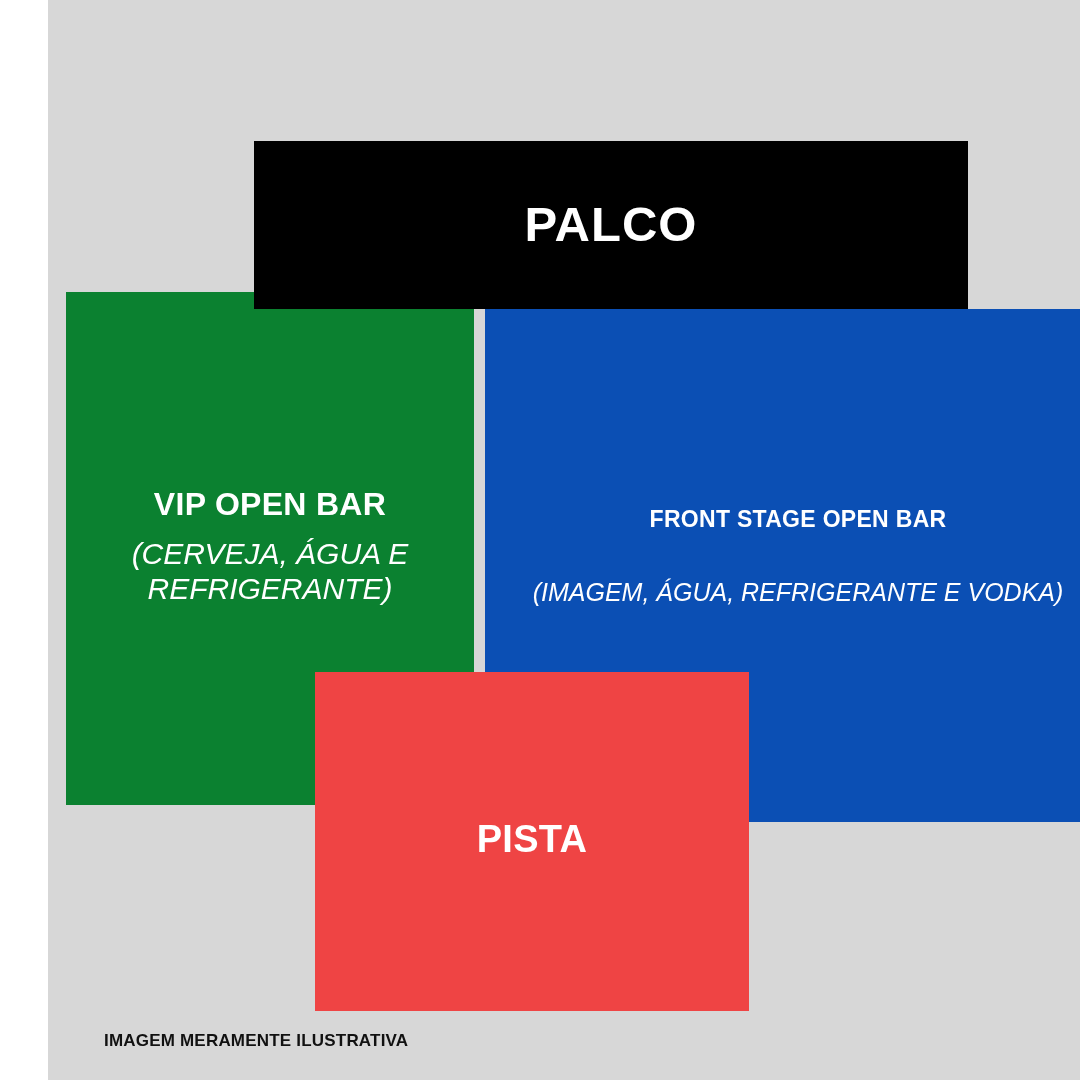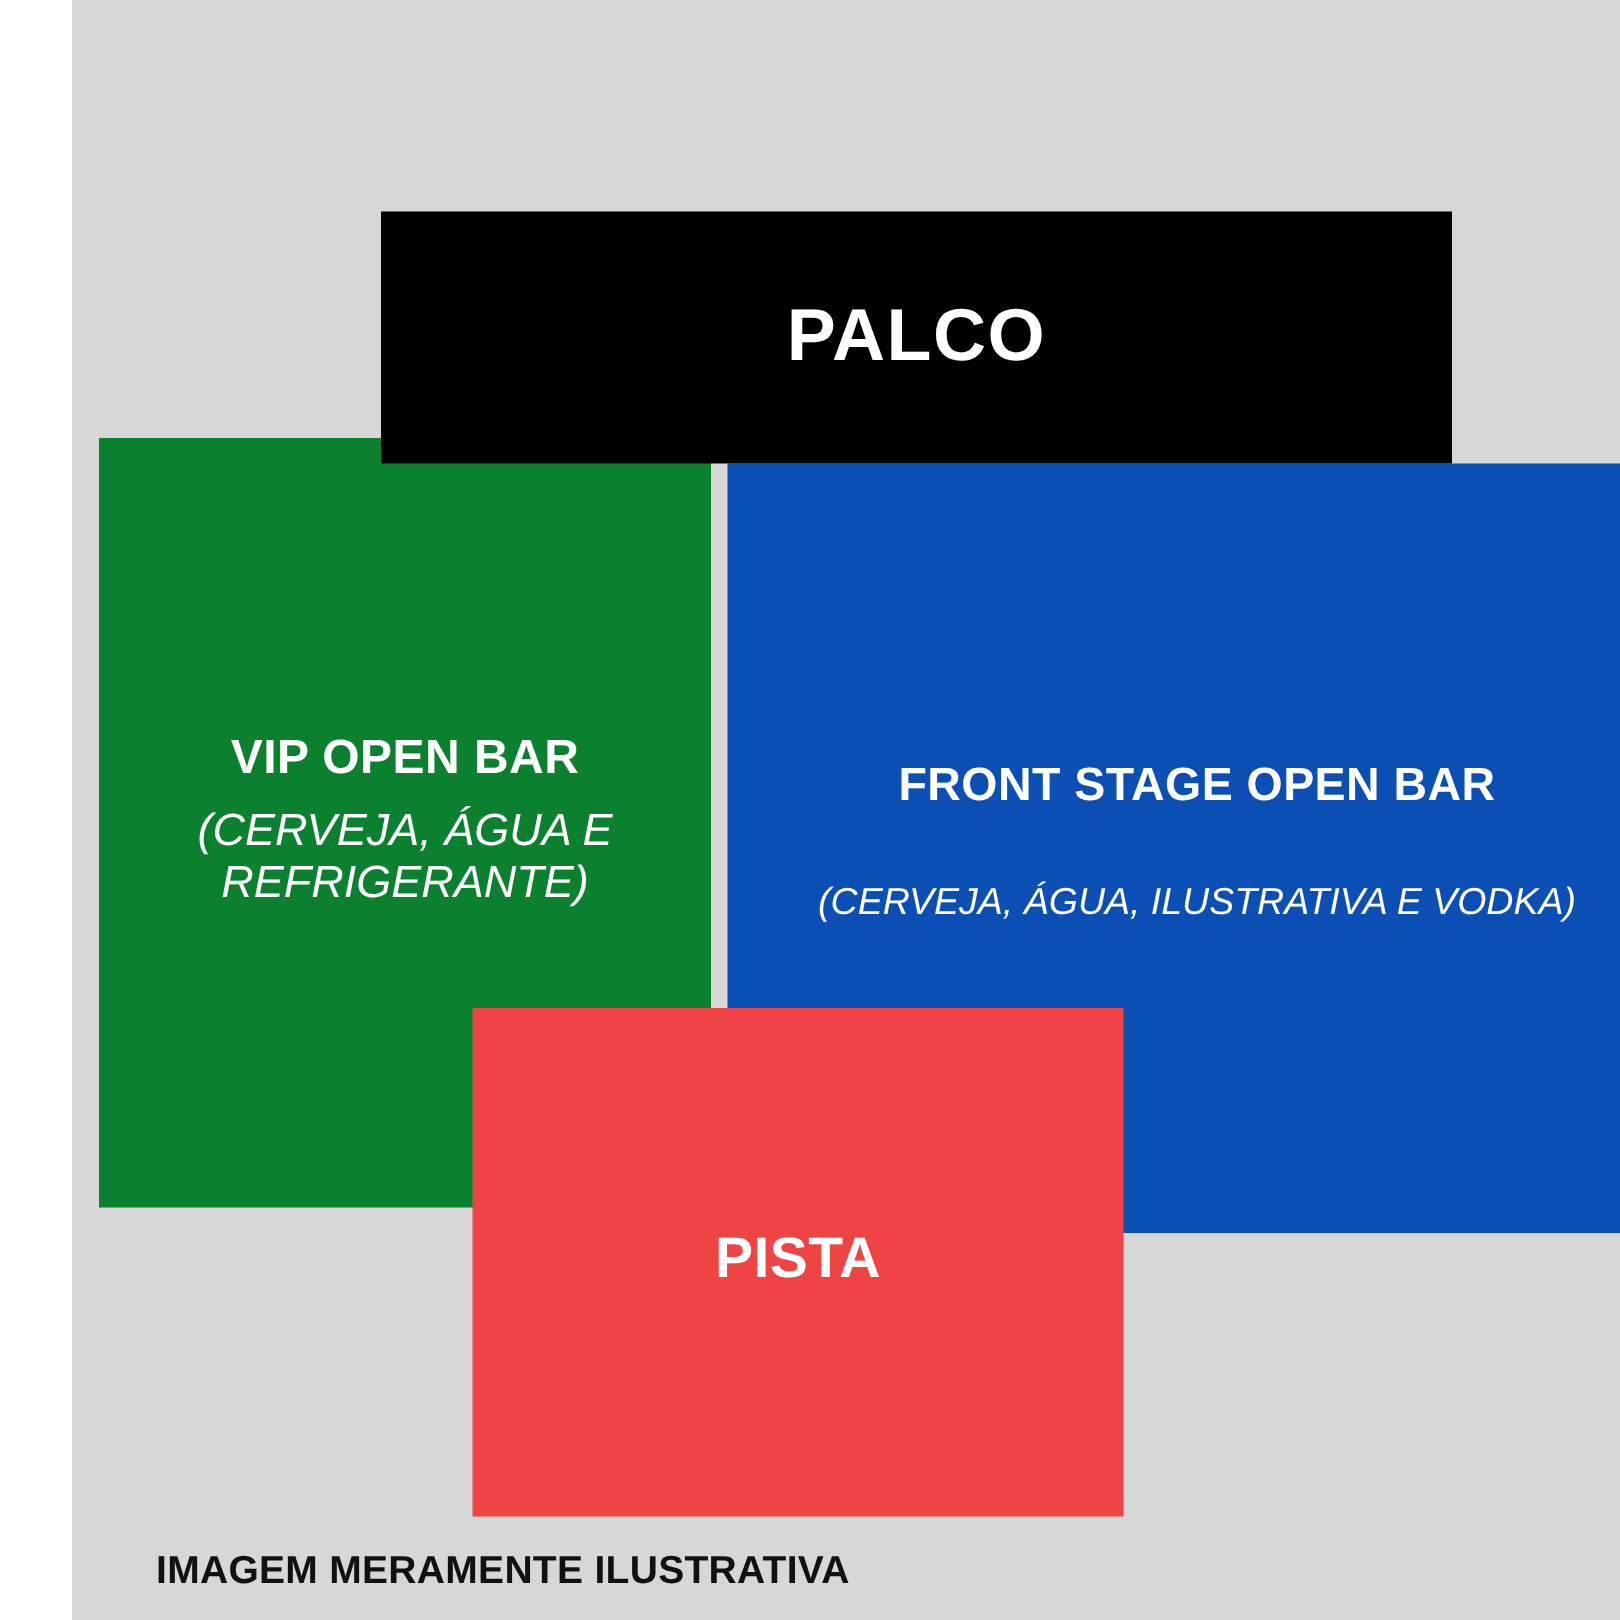--- a/index.html
+++ b/index.html
@@ -88,21 +88,21 @@
     left: 437px;
     top: 309px;
     width: 626px;
     height: 513px;
     background: #0b4fb4;
     justify-content: flex-start;
     padding-top: 198px;
     z-index: 1;
   }
   .zone-front .zone-title {
-    font-size: 31px;
+    font-size: 23px;
   }
   .zone-front .zone-subtitle {
     font-size: 25px;
     margin-top: 47px;
     max-width: 560px;
   }
 
   
   .zone-pista {
     left: 267px;
@@ -116,21 +116,21 @@
   }
   .zone-pista .zone-title {
     font-size: 38px;
   }
 
   
   .disclaimer {
     position: absolute;
     left: 56px;
     top: 1031px;
-    font-size: 26px;
+    font-size: 17px;
     font-weight: bold;
     color: #111111;
     letter-spacing: 0.2px;
     z-index: 4;
     white-space: nowrap;
   }
 </style>
 </head>
 <body>
 
@@ -140,21 +140,21 @@
     <div class="zone-title">PALCO</div>
   </div>
 
   <div class="zone zone-vip">
     <div class="zone-title">VIP OPEN BAR</div>
     <div class="zone-subtitle">(CERVEJA, ÁGUA E REFRIGERANTE)</div>
   </div>
 
   <div class="zone zone-front">
     <div class="zone-title">FRONT STAGE OPEN BAR</div>
-    <div class="zone-subtitle">(CERVEJA, ÁGUA, ILUSTRATIVA E VODKA)</div>
+    <div class="zone-subtitle">(IMAGEM, ÁGUA, REFRIGERANTE E VODKA)</div>
   </div>
 
   <div class="zone zone-pista">
     <div class="zone-title">PISTA</div>
   </div>
 
   <div class="disclaimer">IMAGEM MERAMENTE ILUSTRATIVA</div>
 
 </div>
 

